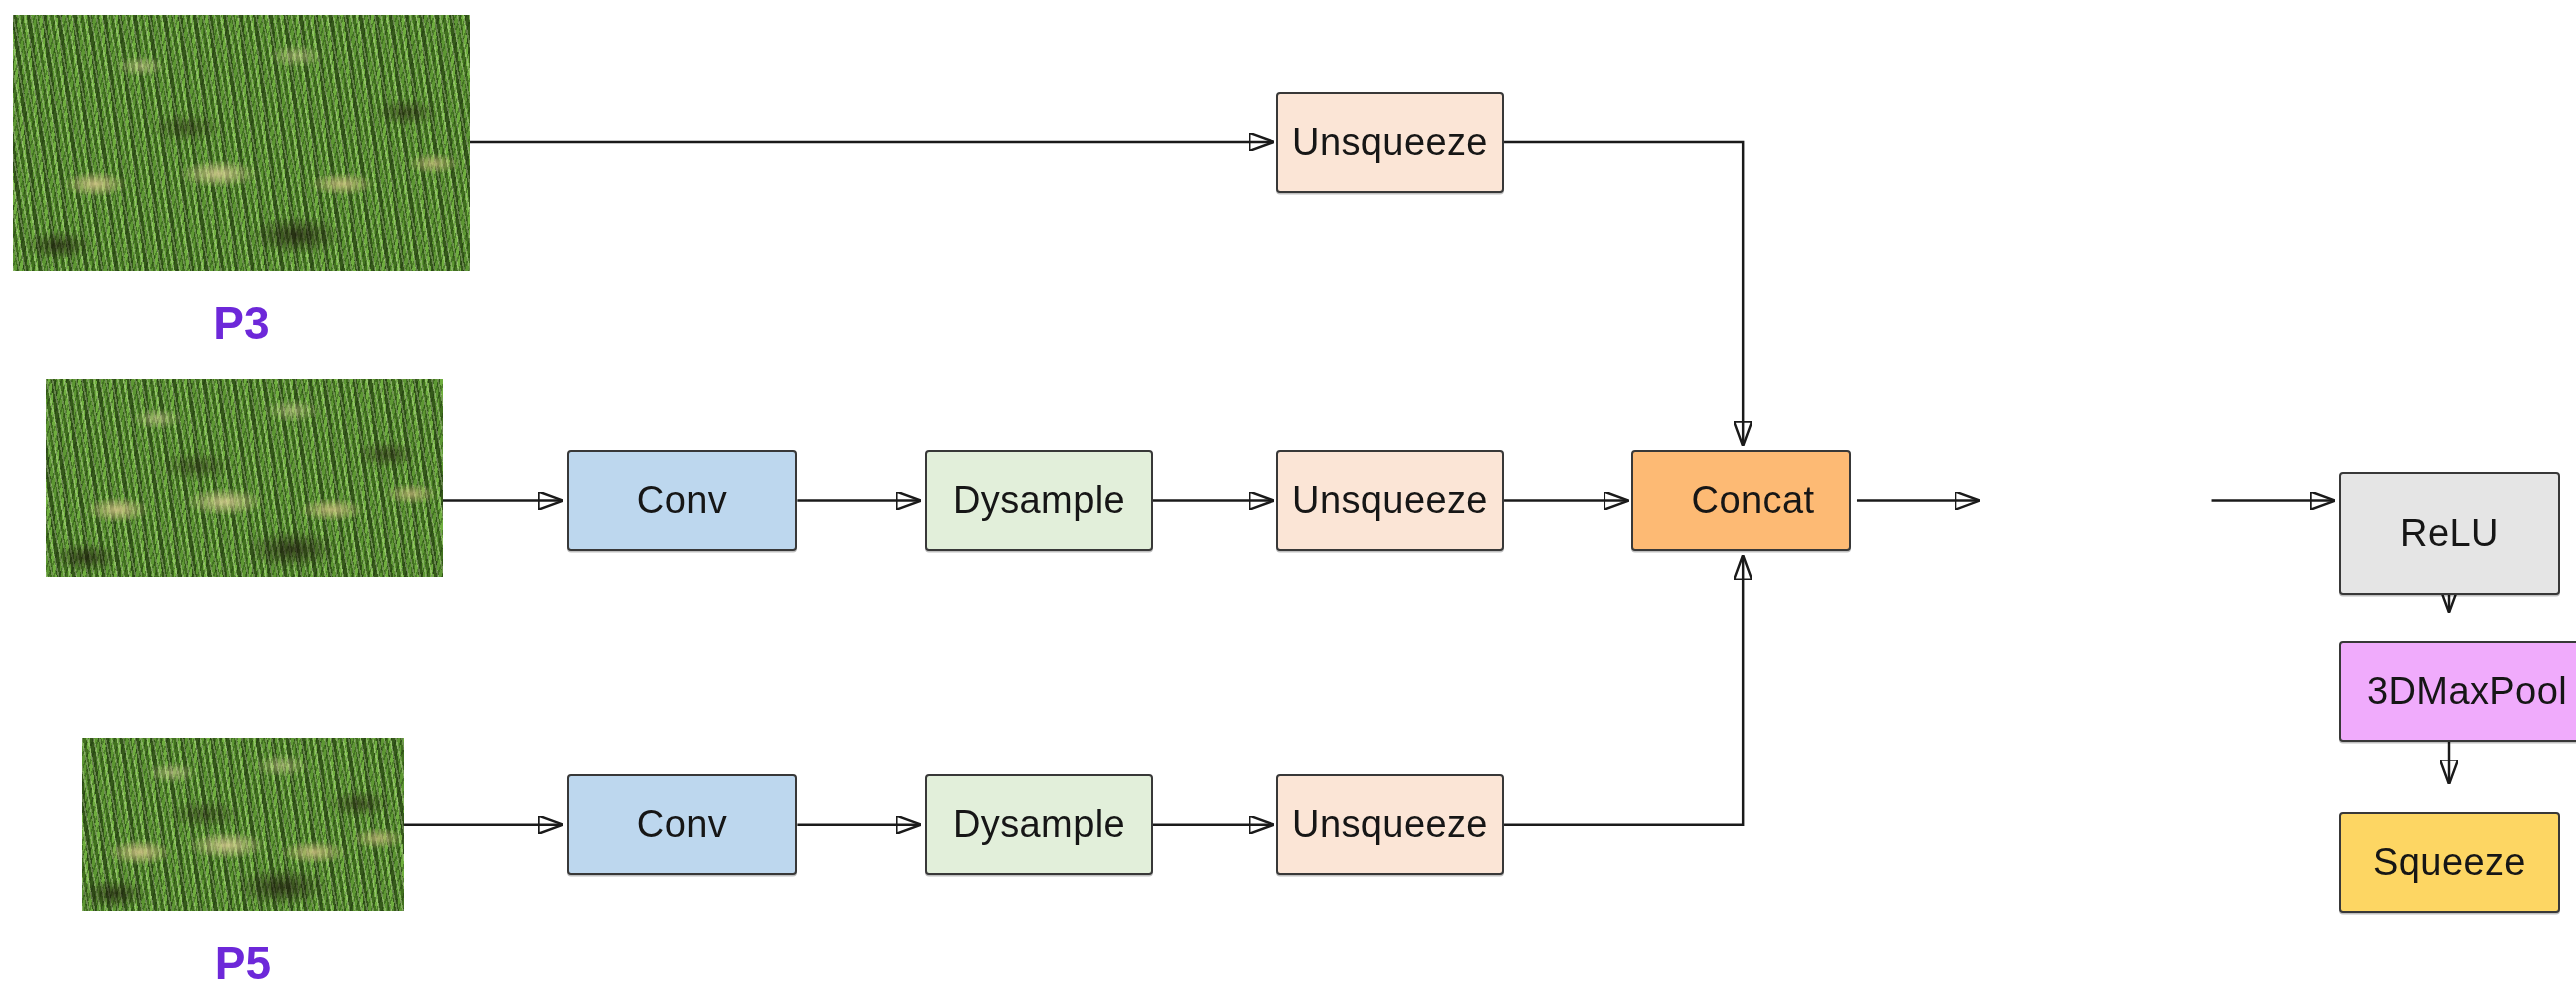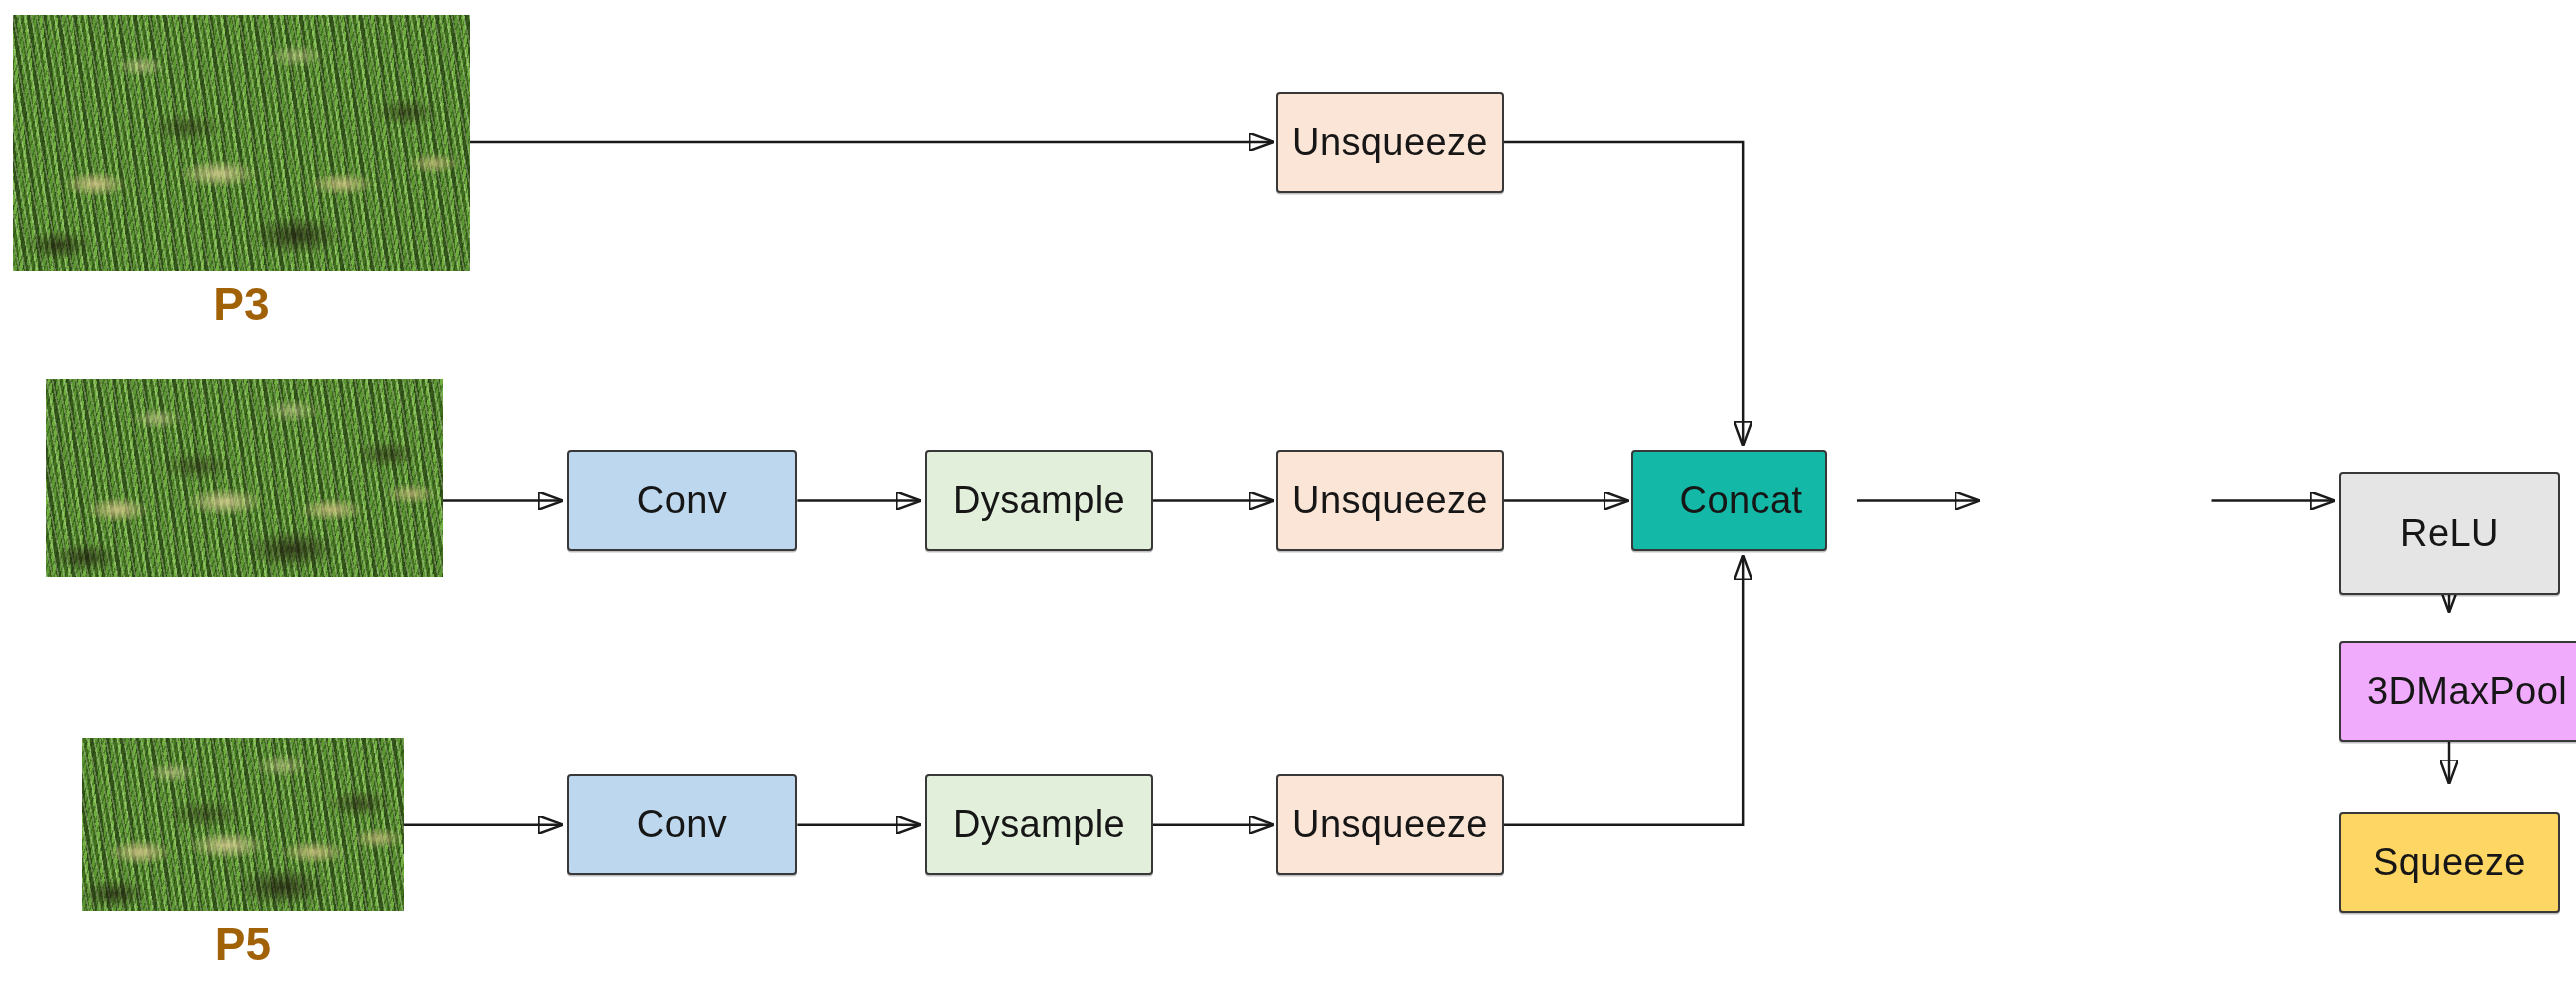--- a/index.html
+++ b/index.html
@@ -42,21 +42,22 @@
       repeating-linear-gradient(78deg, rgba(235,245,210,.28) 0 1.6px, rgba(0,0,0,0) 1.6px 5.8px),
       repeating-linear-gradient(-70deg, rgba(20,40,10,.35) 0 1.6px, rgba(0,0,0,0) 1.6px 5px),
       repeating-linear-gradient(84deg, #5d9733 0 4.1px, #41701f 4.1px 7.4px, #6fae3f 7.4px 10.7px, #35591a 10.7px 15px),
       #4c7e2a;
   }
   .input-label{
     position:absolute;
     text-align:center;
     font-size:46px;
     font-weight:bold;
-    color:#a16207;
+    color:#6d28d9;
+    margin-top:19px;
   }
 </style>
 </head>
 <body>
 
 <div id="canvas">
 
   <svg id="arrows" viewBox="0 0 3124 1198">
     <defs>
       <marker id="ah" markerUnits="userSpaceOnUse" markerWidth="30" markerHeight="22" refX="29" refY="11" orient="auto">
@@ -96,21 +97,21 @@
   </div>
 
   <div class="node" style="left: 925px; top: 450px; width: 228px; height: 101px; background: rgb(226, 239, 218);">
     <span class="node-label">Dysample</span>
   </div>
 
   <div class="node" style="left: 1276px; top: 450px; width: 228px; height: 101px; background: rgb(251, 229, 214);">
     <span class="node-label">Unsqueeze</span>
   </div>
 
-  <div class="node" style="left: 1631px; top: 450px; width: 196px; height: 101px; background: #14b8a6; padding-left: 24px;">
+  <div class="node" style="left: 1631px; top: 450px; width: 220px; height: 101px; background: #fdba74; padding-left: 24px;">
     <span class="node-label">Concat</span>
   </div>
 
 
   <div class="node" style="left: 2339px; top: 472px; width: 221px; height: 123px; background: #e5e5e5;">
     <span class="node-label">ReLU</span>
   </div>
 
   <div class="node" style="left: 2339px; top: 641px; width: 256px; height: 101px; background: #f0abfc;">
     <span class="node-label">3DMaxPool</span>

